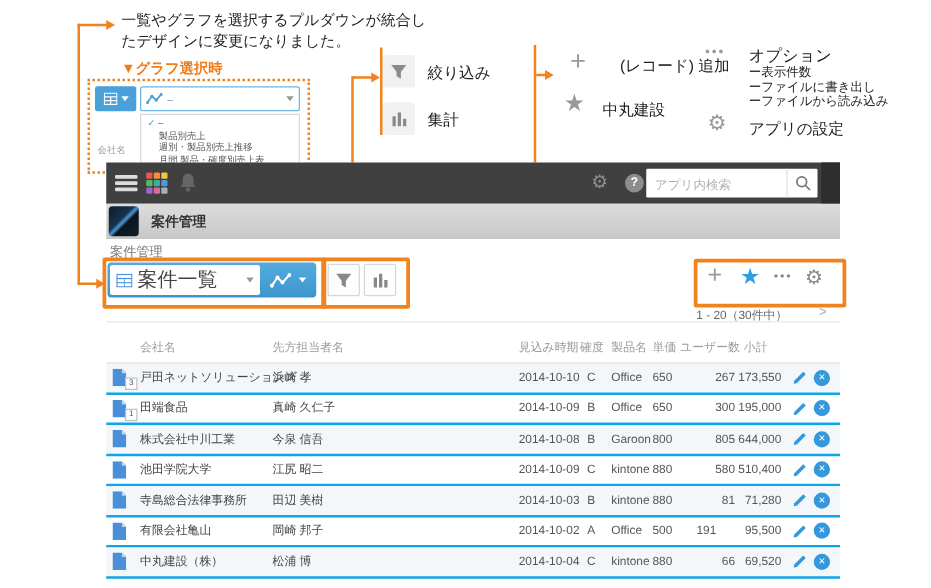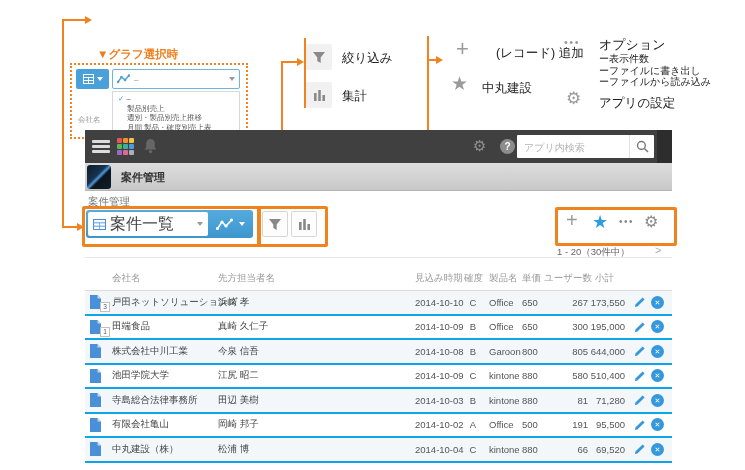--- a/index.html
+++ b/index.html
@@ -57,20 +57,21 @@
   .badge{position:absolute;left:10px;top:7px;min-width:6px;padding:0 1px;height:8px;background:#fff;border:1px solid #c0c0c0;font-size:6.5px;line-height:8px;color:#555;text-align:center;}
   .delbtn{width:13px;height:13px;border-radius:50%;background:#3598dc;color:#fff;font-size:7px;line-height:13px;text-align:center;font-weight:bold;}
   .pagetext{font-size:9.5px;color:#666;white-space:nowrap;}
   .toolglyph{color:#9a9a9a;}
 </style>
 </head>
 <body>
 
 <div id="stage">
 
+  <div class="abs anno-text" style="left:97px;top:8px;width:248px;">一覧やグラフを選択するプルダウンが統合したデザインに変更になりました。</div>
   <div class="abs orange" style="left:97px;top:47px;">▼グラフ選択時</div>
 
   <div class="dotbox" style="left:70px;top:63px;width:174px;height:72px;">
     <div class="mock-bluebtn">
       <svg width="11" height="10" viewBox="0 0 11 10">
           <rect x="0" y="0" width="11" height="10" fill="#fff"></rect>
           <rect x="1" y="1" width="9" height="2" fill="#4aa0d8"></rect>
           <rect x="1" y="4" width="4" height="2" fill="#4aa0d8"></rect>
           <rect x="6" y="4" width="4" height="2" fill="#4aa0d8"></rect>
           <rect x="1" y="7" width="4" height="2" fill="#4aa0d8"></rect>
@@ -382,21 +383,21 @@
             <path d="M7.5 0 L11 3.5 H7.5 Z" fill="#bcd8f2"></path>
           </svg>
         
       </div>
       <div class="cell" style="left:27px;">有限会社亀山</div>
       <div class="cell" style="left:133px;">岡崎 邦子</div>
       <div class="cell" style="left:330px;color:#555;">2014-10-02</div>
       <div class="cell" style="left:381px;width:14px;justify-content:center;color:#555;">A</div>
       <div class="cell" style="left:404px;color:#555;">Office</div>
       <div class="cell" style="left:437px;color:#555;">500</div>
-      <div class="cell rt" style="left:455px;width:48px;color:#555;">191</div>
+      <div class="cell rt" style="left:440px;width:48px;color:#555;">191</div>
       <div class="cell rt" style="left:492px;width:48px;color:#555;">95,500</div>
       <div class="cell" style="left:549px;">
         <svg width="12" height="12" viewBox="0 0 12 12">
             <path d="M1 11 L1.4 8.6 L8.6 1.4 L10.6 3.4 L3.4 10.6 Z" fill="#3598dc"></path>
           </svg>
       </div>
       <div class="cell" style="left:566px;">
         <div class="delbtn">✕</div>
       </div>
     </div>

